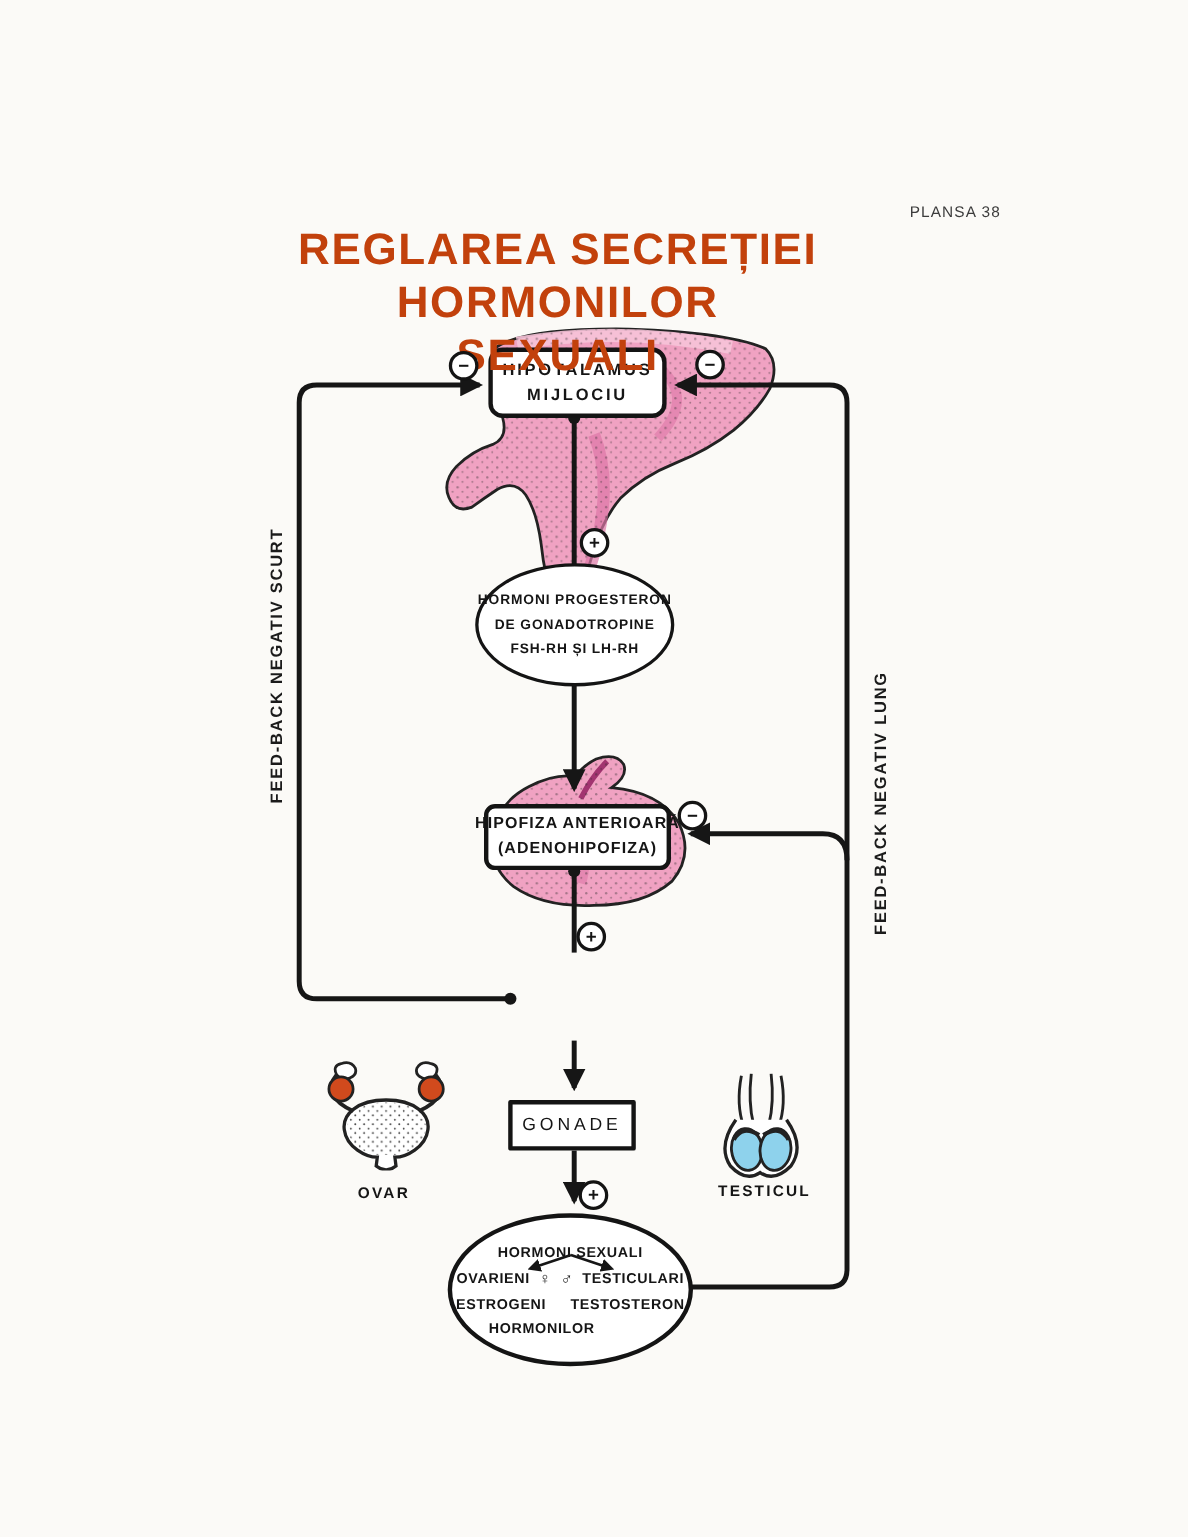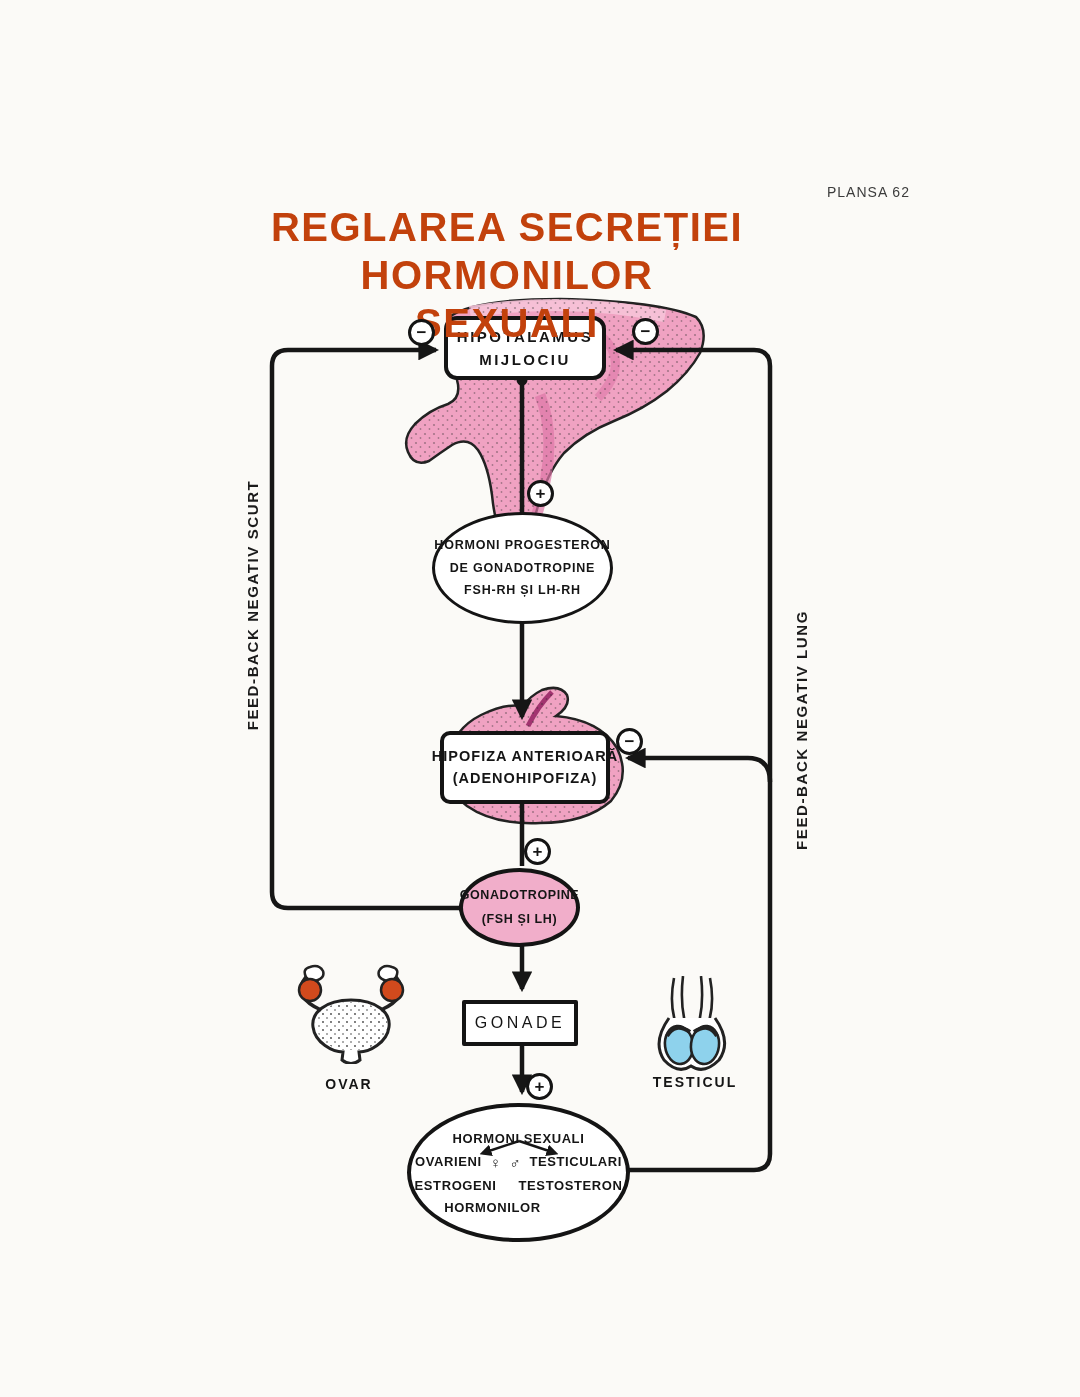--- a/index.html
+++ b/index.html
@@ -24,21 +24,21 @@
 
   .node{
     position:absolute;z-index:3;background:#fff;border:4px solid #141414;
     display:flex;flex-direction:column;align-items:center;justify-content:center;
     text-align:center;box-sizing:border-box;
   }
   .node .l{display:block;white-space:nowrap;}
 
   .hypothalamus{left:444px;top:316px;width:162px;height:64px;border-radius:13px;
     font-size:15px;font-weight:700;letter-spacing:2.5px;line-height:1.55;}
-  .pituitary{left:440px;top:731px;width:170px;height:73px;border-radius:10px;
+  .pituitary{left:440px;top:731px;width:170px;height:60px;border-radius:10px;
     font-size:14.5px;font-weight:700;letter-spacing:1px;line-height:1.5;}
   .gonads{left:462px;top:1000px;width:116px;height:46px;border-radius:2px;
     font-size:16px;font-weight:400;letter-spacing:3.5px;}
 
   .ellipse{border-radius:50%;}
   .releasing{left:432px;top:512px;width:181px;height:112px;border-width:3px;
     font-size:12.5px;font-weight:700;letter-spacing:0.8px;line-height:1.8;}
   .gonadotropins{left:459px;top:868px;width:121px;height:79px;background:#f1aeca;
     font-size:12.5px;font-weight:700;letter-spacing:0.6px;line-height:1.9;}
   .sexhormones{left:407px;top:1103px;width:223px;height:139px;
@@ -134,21 +134,21 @@
       <path d="M522 1046 V1092" marker-end="url(#arr)"></path>
     </g>
     <g fill="#161616">
       <circle cx="522" cy="380" r="5.5"></circle>
       <circle cx="522" cy="792" r="5.5"></circle>
       <circle cx="464" cy="908" r="5.5"></circle>
       <circle cx="624" cy="1170" r="5.5"></circle>
     </g>
   </svg>
 
-  <div class="plate">PLANSA 62</div>
+  <div class="plate">PLANSA 38</div>
   <h1 class="title">
     <span class="l">REGLAREA SECREȚIEI HORMONILOR</span><br>
     <span class="l">SEXUALI</span>
   </h1>
 
   <div class="node hypothalamus">
     <span class="l">HIPOTALAMUS</span>
     <span class="l">MIJLOCIU</span>
   </div>
 
@@ -156,24 +156,20 @@
     <span class="l">HORMONI PROGESTERON</span>
     <span class="l">DE GONADOTROPINE</span>
     <span class="l">FSH-RH ȘI LH-RH</span>
   </div>
 
   <div class="node pituitary">
     <span class="l">HIPOFIZA ANTERIOARĂ</span>
     <span class="l">(ADENOHIPOFIZA)</span>
   </div>
 
-  <div class="node ellipse gonadotropins">
-    <span class="l">GONADOTROPINE</span>
-    <span class="l">(FSH ȘI LH)</span>
-  </div>
 
   <div class="node gonads">
     <span class="l">GONADE</span>
   </div>
 
   <div class="node ellipse sexhormones">
     <svg class="split-arrows" width="96" height="20" viewBox="0 0 96 20">
       <defs>
         <marker id="arrS" viewBox="0 0 10 10" refX="7" refY="5" markerWidth="5" markerHeight="5" orient="auto-start-reverse">
           <path d="M0 0 L10 5 L0 10 z" fill="#161616"></path>

